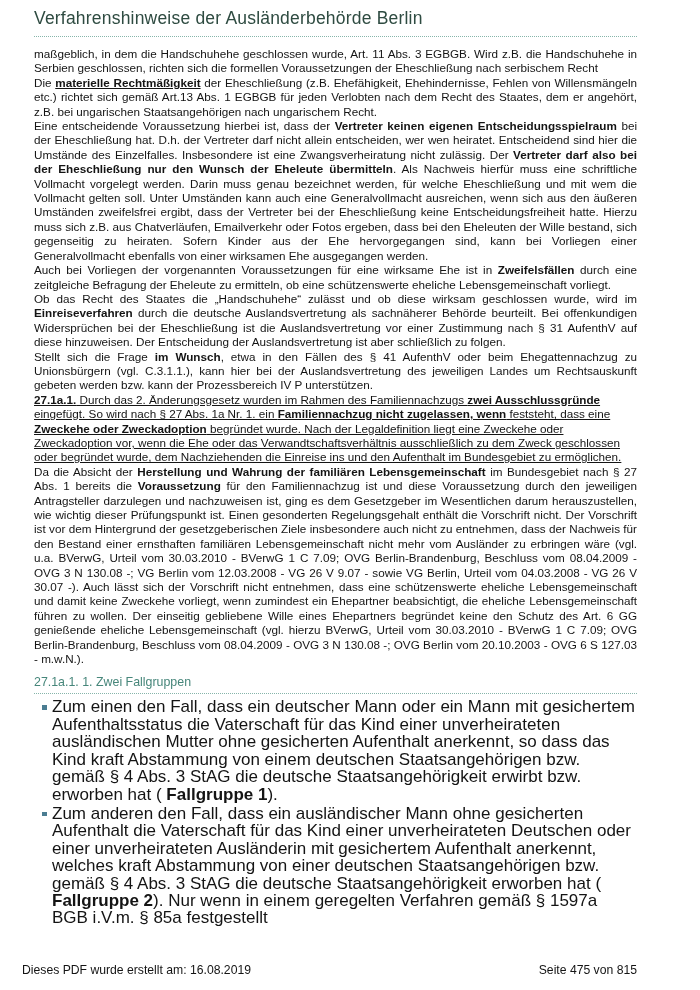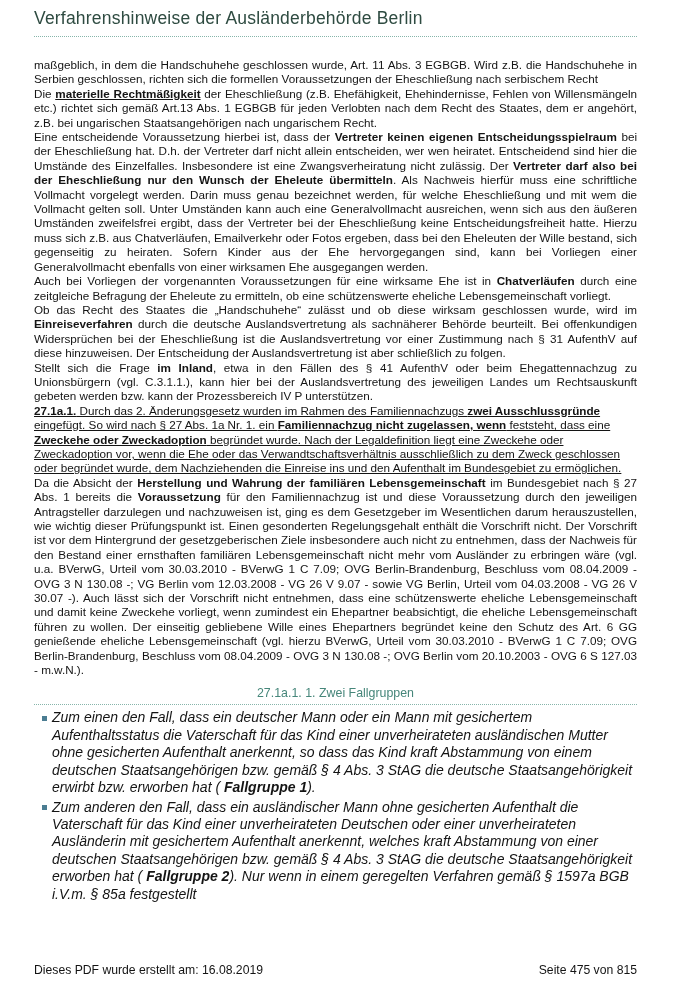--- a/index.html
+++ b/index.html
@@ -13,51 +13,51 @@
 
   p.para{margin:0;font-size:11.7px;line-height:14.4px;}
   .justify{text-align:justify;}
   .gap-lg{margin-top:26px;}
   .gap-md{margin-top:25px;}
   .gap-sm{margin-top:6px;}
   .loose{line-height:17.4px;text-decoration:underline;}
   .p8{margin-top:7px;}
 
   .section-heading{color:#46867a;font-size:12.4px;font-weight:400;margin:9px 0 0 0;
-                   padding-bottom:4px;border-bottom:1.5px dotted #86b5aa;text-align:center;}
+                   padding-bottom:4px;border-bottom:1.5px dotted #86b5aa;}
   .lead-line{margin-top:5px;}
 
   ul.bullets{list-style:none;margin:4px 0 0 8px;padding:0;}
-  ul.bullets li{position:relative;padding-left:10px;font-size:14px;line-height:17.4px;margin:2px 0 0 0;font-style:italic;}
+  ul.bullets li{position:relative;padding-left:10px;font-size:17px;line-height:17.4px;margin:2px 0 0 0;}
   .bullet-marker{position:absolute;left:0;top:6.8px;width:4.5px;height:4.5px;background:#4b7d92;}
 
-  .doc-footer{position:absolute;left:34px;right:22px;bottom:13px;display:flex;
+  .doc-footer{position:absolute;left:22px;right:22px;bottom:13px;display:flex;
               justify-content:space-between;font-size:12.2px;color:#141414;}
 </style>
 </head>
 <body>
 
 <div class="page">
   <div class="content">
 
     <div class="doc-header">
       <h1 class="doc-title">Verfahrenshinweise der Ausländerbehörde Berlin</h1>
     </div>
 
-    <p class="para justify" style="margin-top:21px">maßgeblich, in dem die Handschuhehe geschlossen wurde, Art. 11 Abs. 3 EGBGB. Wird z.B. die Handschuhehe in Serbien geschlossen, richten sich die formellen Voraussetzungen der Eheschließung nach serbischem Recht</p>
+    <p class="para justify" style="margin-top:10px">maßgeblich, in dem die Handschuhehe geschlossen wurde, Art. 11 Abs. 3 EGBGB. Wird z.B. die Handschuhehe in Serbien geschlossen, richten sich die formellen Voraussetzungen der Eheschließung nach serbischem Recht</p>
 
     <p class="para justify gap-lg">Die <span style="font-weight: bold; text-decoration: underline;">materielle Rechtmäßigkeit</span> der Eheschließung (z.B. Ehefähigkeit, Ehehindernisse, Fehlen von Willensmängeln etc.) richtet sich gemäß Art.13 Abs. 1 EGBGB für jeden Verlobten nach dem Recht des Staates, dem er angehört, z.B. bei ungarischen Staatsangehörigen nach ungarischem Recht.</p>
 
     <p class="para justify gap-lg">Eine entscheidende Voraussetzung hierbei ist, dass der <span style="font-weight: bold;">Vertreter keinen eigenen Entscheidungsspielraum</span> bei der Eheschließung hat. D.h. der Vertreter darf nicht allein entscheiden, wer wen heiratet. Entscheidend sind hier die Umstände des Einzelfalles. Insbesondere ist eine Zwangsverheiratung nicht zulässig. Der <span style="font-weight: bold;">Vertreter darf also bei der Eheschließung nur den Wunsch der Eheleute übermitteln</span>. Als Nachweis hierfür muss eine schriftliche Vollmacht vorgelegt werden. Darin muss genau bezeichnet werden, für welche Eheschließung und mit wem die Vollmacht gelten soll. Unter Umständen kann auch eine Generalvollmacht ausreichen, wenn sich aus den äußeren Umständen zweifelsfrei ergibt, dass der Vertreter bei der Eheschließung keine Entscheidungsfreiheit hatte. Hierzu muss sich z.B. aus Chatverläufen, Emailverkehr oder Fotos ergeben, dass bei den Eheleuten der Wille bestand, sich gegenseitig zu heiraten. Sofern Kinder aus der Ehe hervorgegangen sind, kann bei Vorliegen einer Generalvollmacht ebenfalls von einer wirksamen Ehe ausgegangen werden.</p>
 
-    <p class="para justify gap-md">Auch bei Vorliegen der vorgenannten Voraussetzungen für eine wirksame Ehe ist in <span style="font-weight: bold;">Chatverläufen</span> durch eine zeitgleiche Befragung der Eheleute zu ermitteln, ob eine schützenswerte eheliche Lebensgemeinschaft vorliegt.</p>
+    <p class="para justify gap-md">Auch bei Vorliegen der vorgenannten Voraussetzungen für eine wirksame Ehe ist in <span style="font-weight: bold;">Zweifelsfällen</span> durch eine zeitgleiche Befragung der Eheleute zu ermitteln, ob eine schützenswerte eheliche Lebensgemeinschaft vorliegt.</p>
 
     <p class="para justify">Ob das Recht des Staates die „Handschuhehe“ zulässt und ob diese wirksam geschlossen wurde, wird im <span style="font-weight: bold;">Einreiseverfahren</span> durch die deutsche Auslandsvertretung als sachnäherer Behörde beurteilt. Bei offenkundigen Widersprüchen bei der Eheschließung ist die Auslandsvertretung vor einer Zustimmung nach § 31 AufenthV auf diese hinzuweisen. Der Entscheidung der Auslandsvertretung ist aber schließlich zu folgen.</p>
 
-    <p class="para justify gap-lg">Stellt sich die Frage <span style="font-weight: bold;">im Inland</span>, etwa in den Fällen des § 41 AufenthV oder beim Ehegattennachzug zu Unionsbürgern (vgl. C.3.1.1.), kann hier bei der Auslandsvertretung des jeweiligen Landes um Rechtsauskunft gebeten werden bzw. kann der Prozessbereich IV P unterstützen.</p>
+    <p class="para justify gap-lg">Stellt sich die Frage <span style="font-weight: bold;">im Wunsch</span>, etwa in den Fällen des § 41 AufenthV oder beim Ehegattennachzug zu Unionsbürgern (vgl. C.3.1.1.), kann hier bei der Auslandsvertretung des jeweiligen Landes um Rechtsauskunft gebeten werden bzw. kann der Prozessbereich IV P unterstützen.</p>
 
     <p class="para loose gap-sm"><span style="font-weight: bold; text-decoration: underline;">27.1a.1.</span> Durch das 2. Änderungsgesetz wurden im Rahmen des Familiennachzugs <span style="font-weight: bold;">zwei Ausschlussgründe</span> eingefügt. So wird nach § 27 Abs. 1a Nr. 1. ein <span style="font-weight: bold;">Familiennachzug nicht zugelassen, wenn</span> feststeht, dass eine <span style="font-weight: bold;">Zweckehe oder Zweckadoption</span> begründet wurde. Nach der Legaldefinition liegt eine Zweckehe oder Zweckadoption vor, wenn die Ehe oder das Verwandtschaftsverhältnis ausschließlich zu dem Zweck geschlossen oder begründet wurde, dem Nachziehenden die Einreise ins und den Aufenthalt im Bundesgebiet zu ermöglichen.</p>
 
     <p class="para justify p8">Da die Absicht der <span style="font-weight: bold;">Herstellung und Wahrung der familiären Lebensgemeinschaft</span> im Bundesgebiet nach § 27 Abs. 1 bereits die <span style="font-weight: bold;">Voraussetzung</span> für den Familiennachzug ist und diese Voraussetzung durch den jeweiligen Antragsteller darzulegen und nachzuweisen ist, ging es dem Gesetzgeber im Wesentlichen darum herauszustellen, wie wichtig dieser Prüfungspunkt ist. Einen gesonderten Regelungsgehalt enthält die Vorschrift nicht. Der Vorschrift ist vor dem Hintergrund der gesetzgeberischen Ziele insbesondere auch nicht zu entnehmen, dass der Nachweis für den Bestand einer ernsthaften familiären Lebensgemeinschaft nicht mehr vom Ausländer zu erbringen wäre (vgl. u.a. BVerwG, Urteil vom 30.03.2010 - BVerwG 1 C 7.09; OVG Berlin-Brandenburg, Beschluss vom 08.04.2009 - OVG 3 N 130.08 -;  VG Berlin vom 12.03.2008 - VG 26 V 9.07 - sowie VG Berlin, Urteil vom 04.03.2008 - VG 26 V 30.07 -).  Auch lässt sich der Vorschrift nicht entnehmen, dass eine schützenswerte eheliche Lebensgemeinschaft und damit keine Zweckehe vorliegt, wenn zumindest ein Ehepartner beabsichtigt, die eheliche Lebensgemeinschaft führen zu wollen. Der einseitig gebliebene Wille eines Ehepartners begründet keine den Schutz des Art. 6 GG genießende eheliche Lebensgemeinschaft (vgl. hierzu BVerwG, Urteil vom 30.03.2010 - BVerwG 1 C 7.09; OVG Berlin-Brandenburg, Beschluss vom 08.04.2009 - OVG 3 N 130.08 -; OVG Berlin vom 20.10.2003 - OVG 6 S 127.03 - m.w.N.).</p>
 
     <h2 class="section-heading">27.1a.1. 1.  Zwei Fallgruppen</h2>
 
 
     <ul class="bullets">
       <li>

